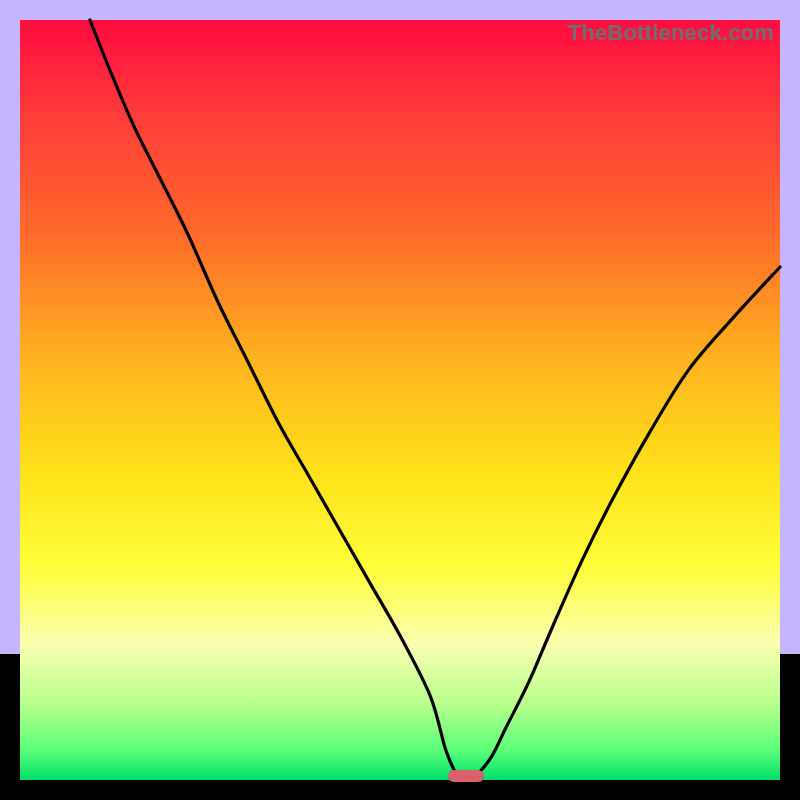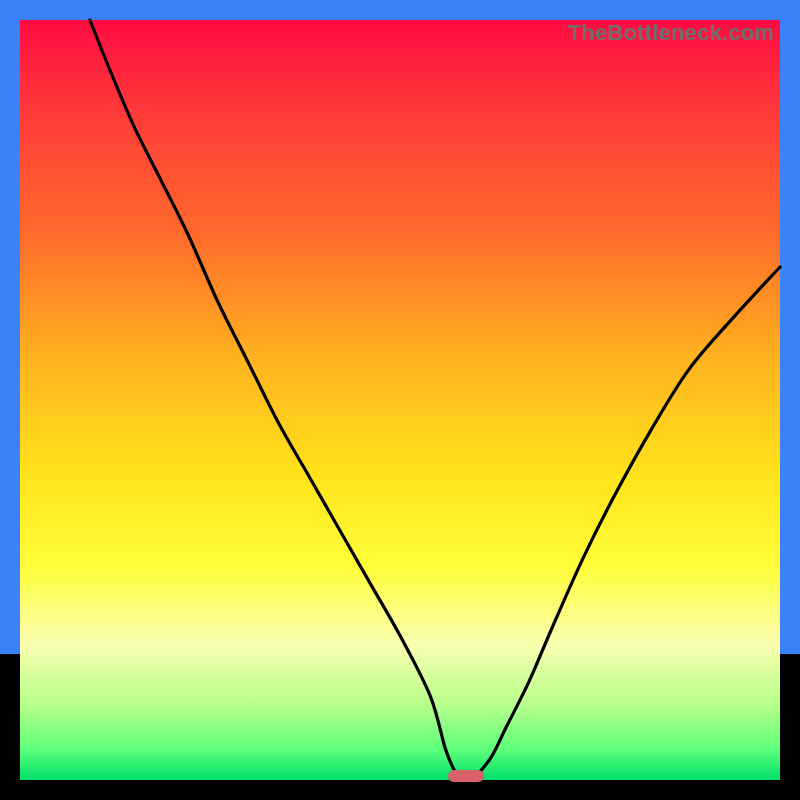--- a/index.html
+++ b/index.html
@@ -1,17 +1,17 @@
 <!DOCTYPE html>
 <html><head>
 <meta charset="utf-8">
 <style>
   * { margin: 0; padding: 0; box-sizing: border-box; }
   html, body { width: 800px; height: 800px; overflow: hidden; background: #000; }
-  .wrap { width: 800px; height: 654px; background: #3b82f6; position: relative; }
+  .wrap { width: 800px; height: 654px; background: #c4b5fd; position: relative; }
   .plot-area {
     position: absolute;
     left: 20px;
     top: 20px;
     width: 760px;
     height: 760px;
     background: linear-gradient(to bottom,
       #ff0b41 0%,
       #ff3a3a 12%,
       #ff6a2a 28%,

